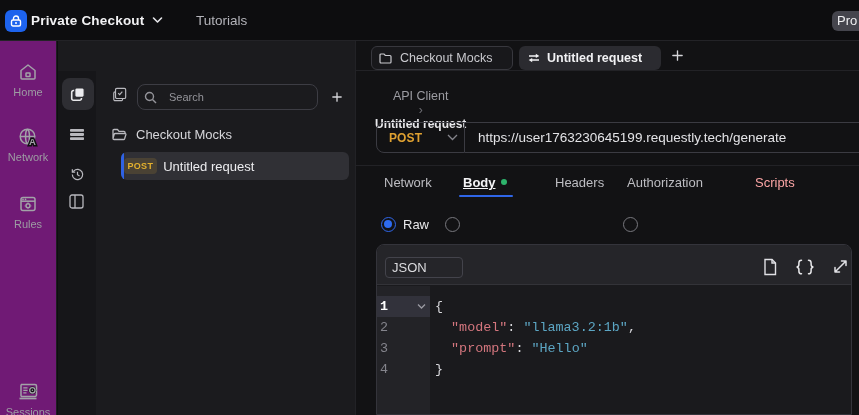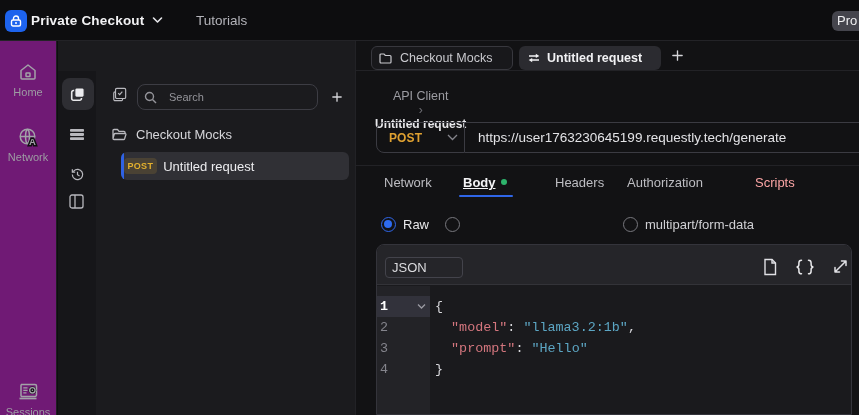--- a/index.html
+++ b/index.html
@@ -126,20 +126,30 @@
     <div class="railitem" style="top:85px;">
       <svg width="22" height="22" viewBox="0 0 22 22">
           <g fill="none" stroke="#a2a2a8" stroke-width="1.5">
             <circle cx="10.5" cy="10.5" r="7.3"></circle>
             <path d="M3.2 10.5 h14.6 M10.5 3.2 c-2.6 2 -2.6 12.6 0 14.6 M10.5 3.2 c2.6 2 2.6 12.6 0 14.6"></path>
           </g>
           <text x="15.5" y="18.5" font-family="Liberation Sans, sans-serif" font-size="9.5" font-weight="bold" fill="#a2a2a8" stroke="#101012" stroke-width="3" paint-order="stroke" text-anchor="middle">A</text>
         </svg>
       <div class="raillabel">Network</div>
     </div>
+    <div class="railitem" style="top:152px;">
+      <svg width="22" height="22" viewBox="0 0 22 22" fill="none" stroke="#a2a2a8" stroke-width="1.5">
+          <rect x="4" y="4.5" width="14" height="13" rx="2"></rect>
+          <path d="M4 8.2 h14"></path>
+          <path d="M6 6.4 h0.01 M8.5 6.4 h0.01" stroke-linecap="round" stroke-width="1.7"></path>
+          <circle cx="11" cy="12.8" r="2"></circle>
+          <path d="M11 10.1 v-0.6 M11 15.5 v0.6 M8.3 12.8 h-0.6 M14.3 12.8 h-0.5" stroke-width="1.3"></path>
+        </svg>
+      <div class="raillabel">Rules</div>
+    </div>
     <div class="railitem" style="top:340px;">
       <svg width="22" height="22" viewBox="0 0 22 22" fill="none" stroke="#a2a2a8" stroke-width="1.5">
           <path d="M4 3.5 h14 a1.5 1.5 0 0 1 1.5 1.5 v9 a1.5 1.5 0 0 1 -1.5 1.5 h-14"></path>
           <path d="M4 3.5 v12"></path>
           <path d="M2.5 17.5 h17" stroke-width="1.7"></path>
           <path d="M6.3 6.8 h4.2 M6.3 9.3 h4.2 M6.3 11.8 h3.2" stroke-width="1.3"></path>
           <circle cx="15.4" cy="9.3" r="3.8" fill="#101012" stroke="none"></circle>
           <circle cx="15.4" cy="9.3" r="2.7" stroke-width="1.4"></circle>
           <circle cx="15.4" cy="9.3" r="0.8" fill="#a2a2a8" stroke="none"></circle>
         </svg>
@@ -248,21 +258,20 @@
       <span style="left:156px; color:#bdbdc2;margin-left:15px;">Headers</span>
       <span style="left:243px; color:#bdbdc2;">Authorization</span>
       <span style="left:371px; color:#fca5a5;">Scripts</span>
     </div>
     <div id="underline"></div>
     <div id="radios">
       <div class="radio on" style="left:0;"></div>
       <span class="abs" style="left:22px; top:0; color:#e8e8ea;">Raw</span>
       <div class="radio off" style="left:64px;"></div>
       <div class="radio off" style="left:242px;"></div>
-      <span class="abs" style="left:264px; top:0; color:#d0d0d4;">multipart/form-data</span>
     </div>
     <div id="editor">
       <div id="edtoolbar">
         <div id="jsonpill">
           <span>JSON</span>
           <svg width="12" height="8" viewBox="0 0 12 8">
               <path d="M1.5 1.5 L6 6 L10.5 1.5" fill="none" stroke="#8a8a92" stroke-width="1.3"></path>
             </svg>
         </div>
         <svg class="edicon" style="left:385px; top:13px;" width="16" height="18" viewBox="0 0 16 18" fill="none" stroke="#e0e0e4" stroke-width="1.4">

